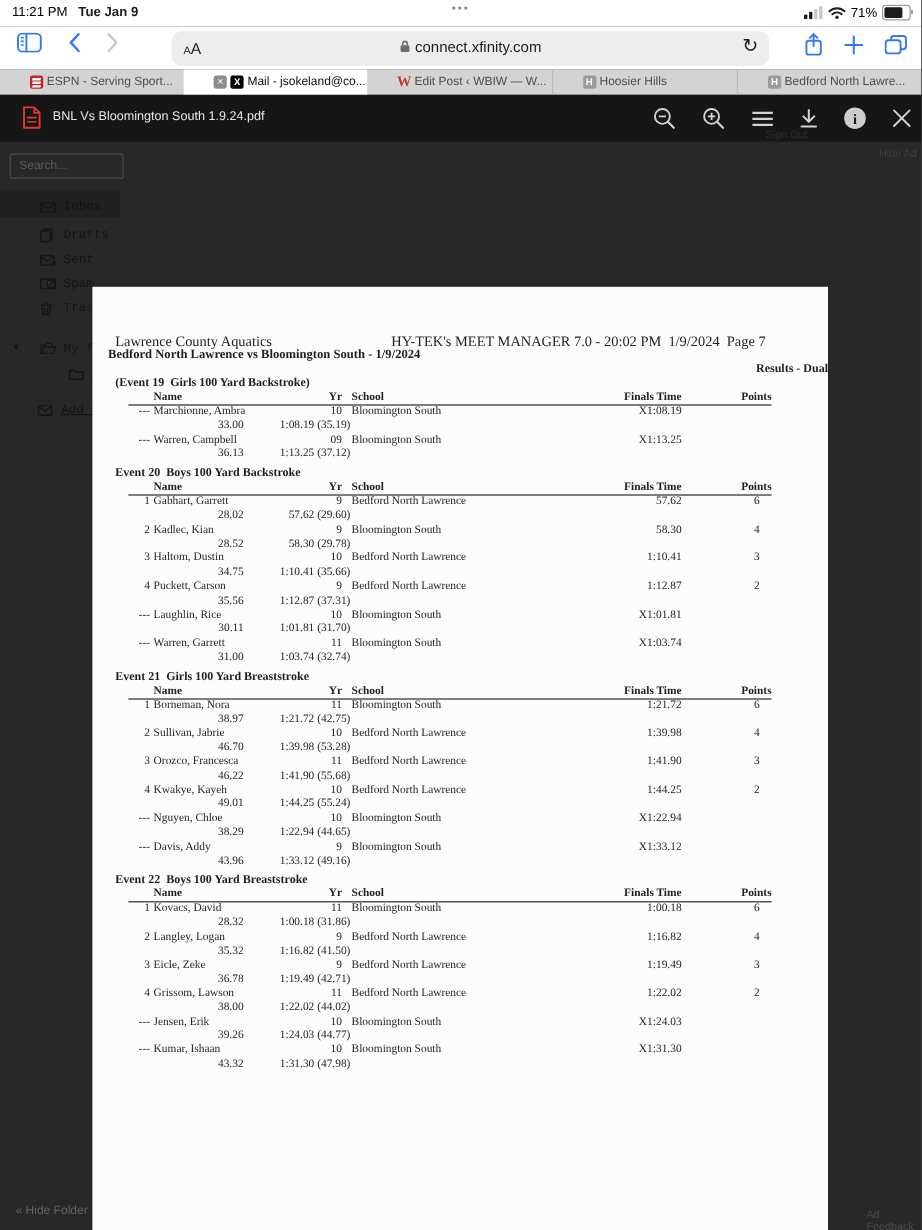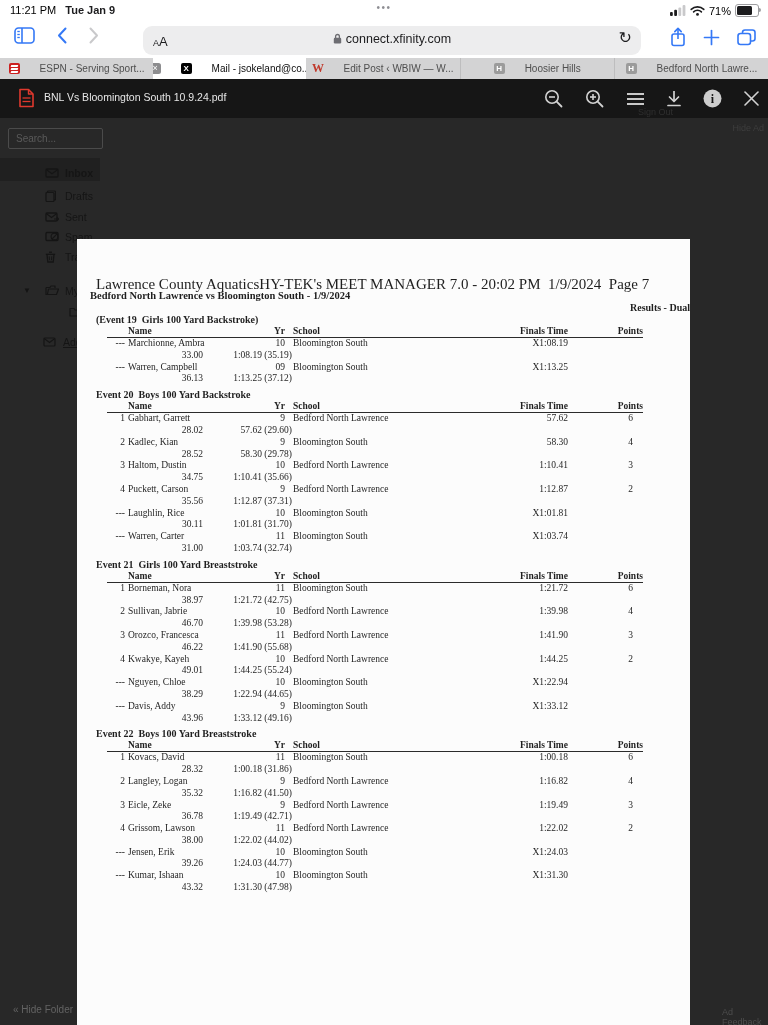--- a/index.html
+++ b/index.html
@@ -23,22 +23,22 @@
   .addr{position:absolute;left:143px;top:4px;width:498px;height:29px;background:#ededee;border-radius:9px;}
   .addr-aa{position:absolute;left:10px;top:6px;color:#1c1c1e;}
   .addr-aa .a1{font-size:9px;}.addr-aa .a2{font-size:13px;}
   .addr-center{position:absolute;left:0;right:0;top:6px;text-align:center;font-size:12.5px;color:#1c1c1e;}
   .addr-center .lk{display:inline-block;vertical-align:-1px;margin-right:4px;}
   .addr-reload{position:absolute;right:9px;top:2px;font-size:16px;color:#1c1c1e;cursor:default;}
   .tb-right{position:absolute;right:12px;top:5px;display:flex;align-items:center;gap:17px;}
 
   
   .tabbar{position:absolute;top:58px;left:0;width:768px;height:21px;display:flex;background:#d3d3d4;z-index:10;}
-  .tab{flex:1 1 0;display:flex;align-items:center;justify-content:center;gap:20px;font-size:10px;
-       color:#4e4e4e;overflow:hidden;white-space:nowrap;}
+  .tab{flex:1 1 0;display:flex;align-items:center;gap:3px;font-size:10px;
+       color:#4e4e4e;overflow:hidden;white-space:nowrap;padding-left:25px;}
   .tab+.tab{border-left:1px solid #bdbdbe;}
   .tab.active{background:#fff;color:#0d0d0d;border-left:none;}
   .tab.active+.tab{border-left:none;}
   .fav{display:inline-flex;align-items:center;justify-content:center;width:11px;height:11px;border-radius:2px;
        font-size:8px;font-weight:700;color:#fff;flex:0 0 auto;}
   .fav-espn{background:#cc1f1f;position:relative;}
   .fav-espn i{position:absolute;left:2px;right:2px;height:1.5px;background:#fff;transform:skewX(-18deg);}
   .fav-espn i:nth-child(1){top:2px;}.fav-espn i:nth-child(2){top:4.8px;}.fav-espn i:nth-child(3){top:7.6px;}
   .fav-x{background:#000;}
   .fav-w{background:transparent;color:#c0392b;font-family:"Liberation Serif",serif;font-size:12px;}
@@ -51,36 +51,36 @@
   .pdf-file{position:absolute;left:44px;top:12px;font-size:10.5px;color:#e6e6e6;}
   .pdf-ficon{position:absolute;left:18px;top:9px;}
   .pdfbar-icons{position:absolute;right:6px;top:0;height:39px;display:flex;align-items:center;gap:21px;padding-right:2px;}
   .ghost-signout{position:absolute;left:638px;top:28px;font-size:9px;color:#2f2f2f;}
 
   
   .content{position:absolute;top:118px;left:0;width:768px;height:907px;background:#282828;}
   .bg-ui{position:absolute;inset:0;z-index:1;}
   .search-box{position:absolute;left:8px;top:10px;width:86px;height:19px;border:1px solid #4b4b4b;border-radius:2px;
               color:#5a5a5a;font-size:10px;line-height:19px;padding-left:7px;background:transparent;}
-  .sb-row{position:absolute;left:12px;width:100px;height:15px;color:#151515;font-size:10.5px;display:flex;align-items:center;}
+  .sb-row{position:absolute;left:0;width:100px;height:15px;color:#151515;font-size:10.5px;display:flex;align-items:center;font-family:Liberation Mono, monospace;}
   .sb-row .mi{position:absolute;left:33px;}
   .sb-row .lbl{position:absolute;left:53px;white-space:nowrap;}
   .row-hl{position:absolute;left:0;top:40px;width:100px;height:23px;background:#202020;}
   .sb-bold{font-weight:700;}
   .chev{position:absolute;left:11px;font-size:8px;color:#141414;}
   .u-link{text-decoration:underline;}
   .dim-topright{position:absolute;right:4px;top:5px;font-size:9px;color:#3e3e3e;}
   .dim-hidefolder{position:absolute;left:13px;top:886px;font-size:10px;color:#636363;}
   .dim-adfeedback{position:absolute;left:722px;top:889px;font-size:9px;color:#4c4c4c;}
 
   
   .pdf-page{position:absolute;left:77px;width:613px;background:#fcfcfc;color:#1f1f1f;
             font-family:"Liberation Serif",serif;z-index:2;}
   #page7{top:121px;height:796px;}
-  .pdf-head{display:flex;justify-content:space-between;margin:40px 52px 0 19px;font-size:15px;line-height:11px;white-space:pre;}
+  .pdf-head{display:flex;justify-content:space-between;margin:40px 52px 0 19px;font-size:12px;line-height:11px;white-space:pre;}
   .pdf-title{text-align:left;font-weight:700;font-size:10.5px;line-height:12px;padding-left:13px;}
   .pdf-sub{text-align:right;font-weight:700;font-size:10px;line-height:12px;}
   .event{margin-top:4px;position:relative;}
   .event:first-child{margin-top:0;}
   .ev-title{font-weight:700;font-size:10px;line-height:12px;padding-left:19px;white-space:pre;}
   .ev-hdr{position:relative;height:12px;font-weight:700;font-size:9.5px;line-height:11px;padding-left:16px;}
   .hdr-line{position:absolute;left:30px;right:47px;bottom:0;border-bottom:1.2px solid #2b2b2b;}
   .ca{position:absolute;white-space:pre;}
   .h-name{left:51px;}
   .h-yr{left:160px;width:48px;text-align:right;}
@@ -220,21 +220,21 @@
 
   <div class="pdfbar">
     <span class="pdf-ficon">
       <svg width="17" height="20" viewBox="0 0 17 20">
           <path d="M2 1.5 H10.5 L15 6 V18.5 H2 Z" stroke="#e0392e" stroke-width="1.6" fill="none" stroke-linejoin="round"></path>
           <path d="M10.5 1.5 V6 H15" stroke="#e0392e" stroke-width="1.4" fill="none" stroke-linejoin="round"></path>
           <line x1="4.5" y1="10" x2="12.5" y2="10" stroke="#e0392e" stroke-width="1.3"></line>
           <line x1="4.5" y1="13.5" x2="12.5" y2="13.5" stroke="#e0392e" stroke-width="1.3"></line>
         </svg>
     </span>
-    <span class="pdf-file">BNL Vs Bloomington South 10.9.24.pdf</span>
+    <span class="pdf-file">BNL Vs Bloomington South 1.9.24.pdf</span>
     <span class="ghost-signout">Sign Out</span>
     <div class="pdfbar-icons">
       <span>
         <svg width="20" height="20" viewBox="0 0 20 20">
             <circle cx="8" cy="8" r="6.2" stroke="#d2d2d2" stroke-width="1.6" fill="none"></circle>
             <line x1="12.7" y1="12.7" x2="17.5" y2="17.5" stroke="#d2d2d2" stroke-width="1.8" stroke-linecap="round"></line>
             <line x1="5" y1="8" x2="11" y2="8" stroke="#d2d2d2" stroke-width="1.6"></line>
           </svg>
       </span>
       <span>
@@ -474,21 +474,21 @@
               <span class="ca c-school">Bloomington South</span>
               <span class="ca c-fin">X1:01.81</span>
               <span class="ca c-pts"></span>
             </div>
             <div class="srow">
               <span class="ca c-s1">30.11</span>
               <span class="ca c-s2">1:01.81 (31.70)</span>
             </div>
             <div class="rrow">
               <span class="ca c-place">---</span>
-              <span class="ca c-name">Warren, Carter</span>
+              <span class="ca c-name">Warren, Garrett</span>
               <span class="ca c-yr">11</span>
               <span class="ca c-school">Bloomington South</span>
               <span class="ca c-fin">X1:03.74</span>
               <span class="ca c-pts"></span>
             </div>
             <div class="srow">
               <span class="ca c-s1">31.00</span>
               <span class="ca c-s2">1:03.74 (32.74)</span>
             </div>
           </div>

